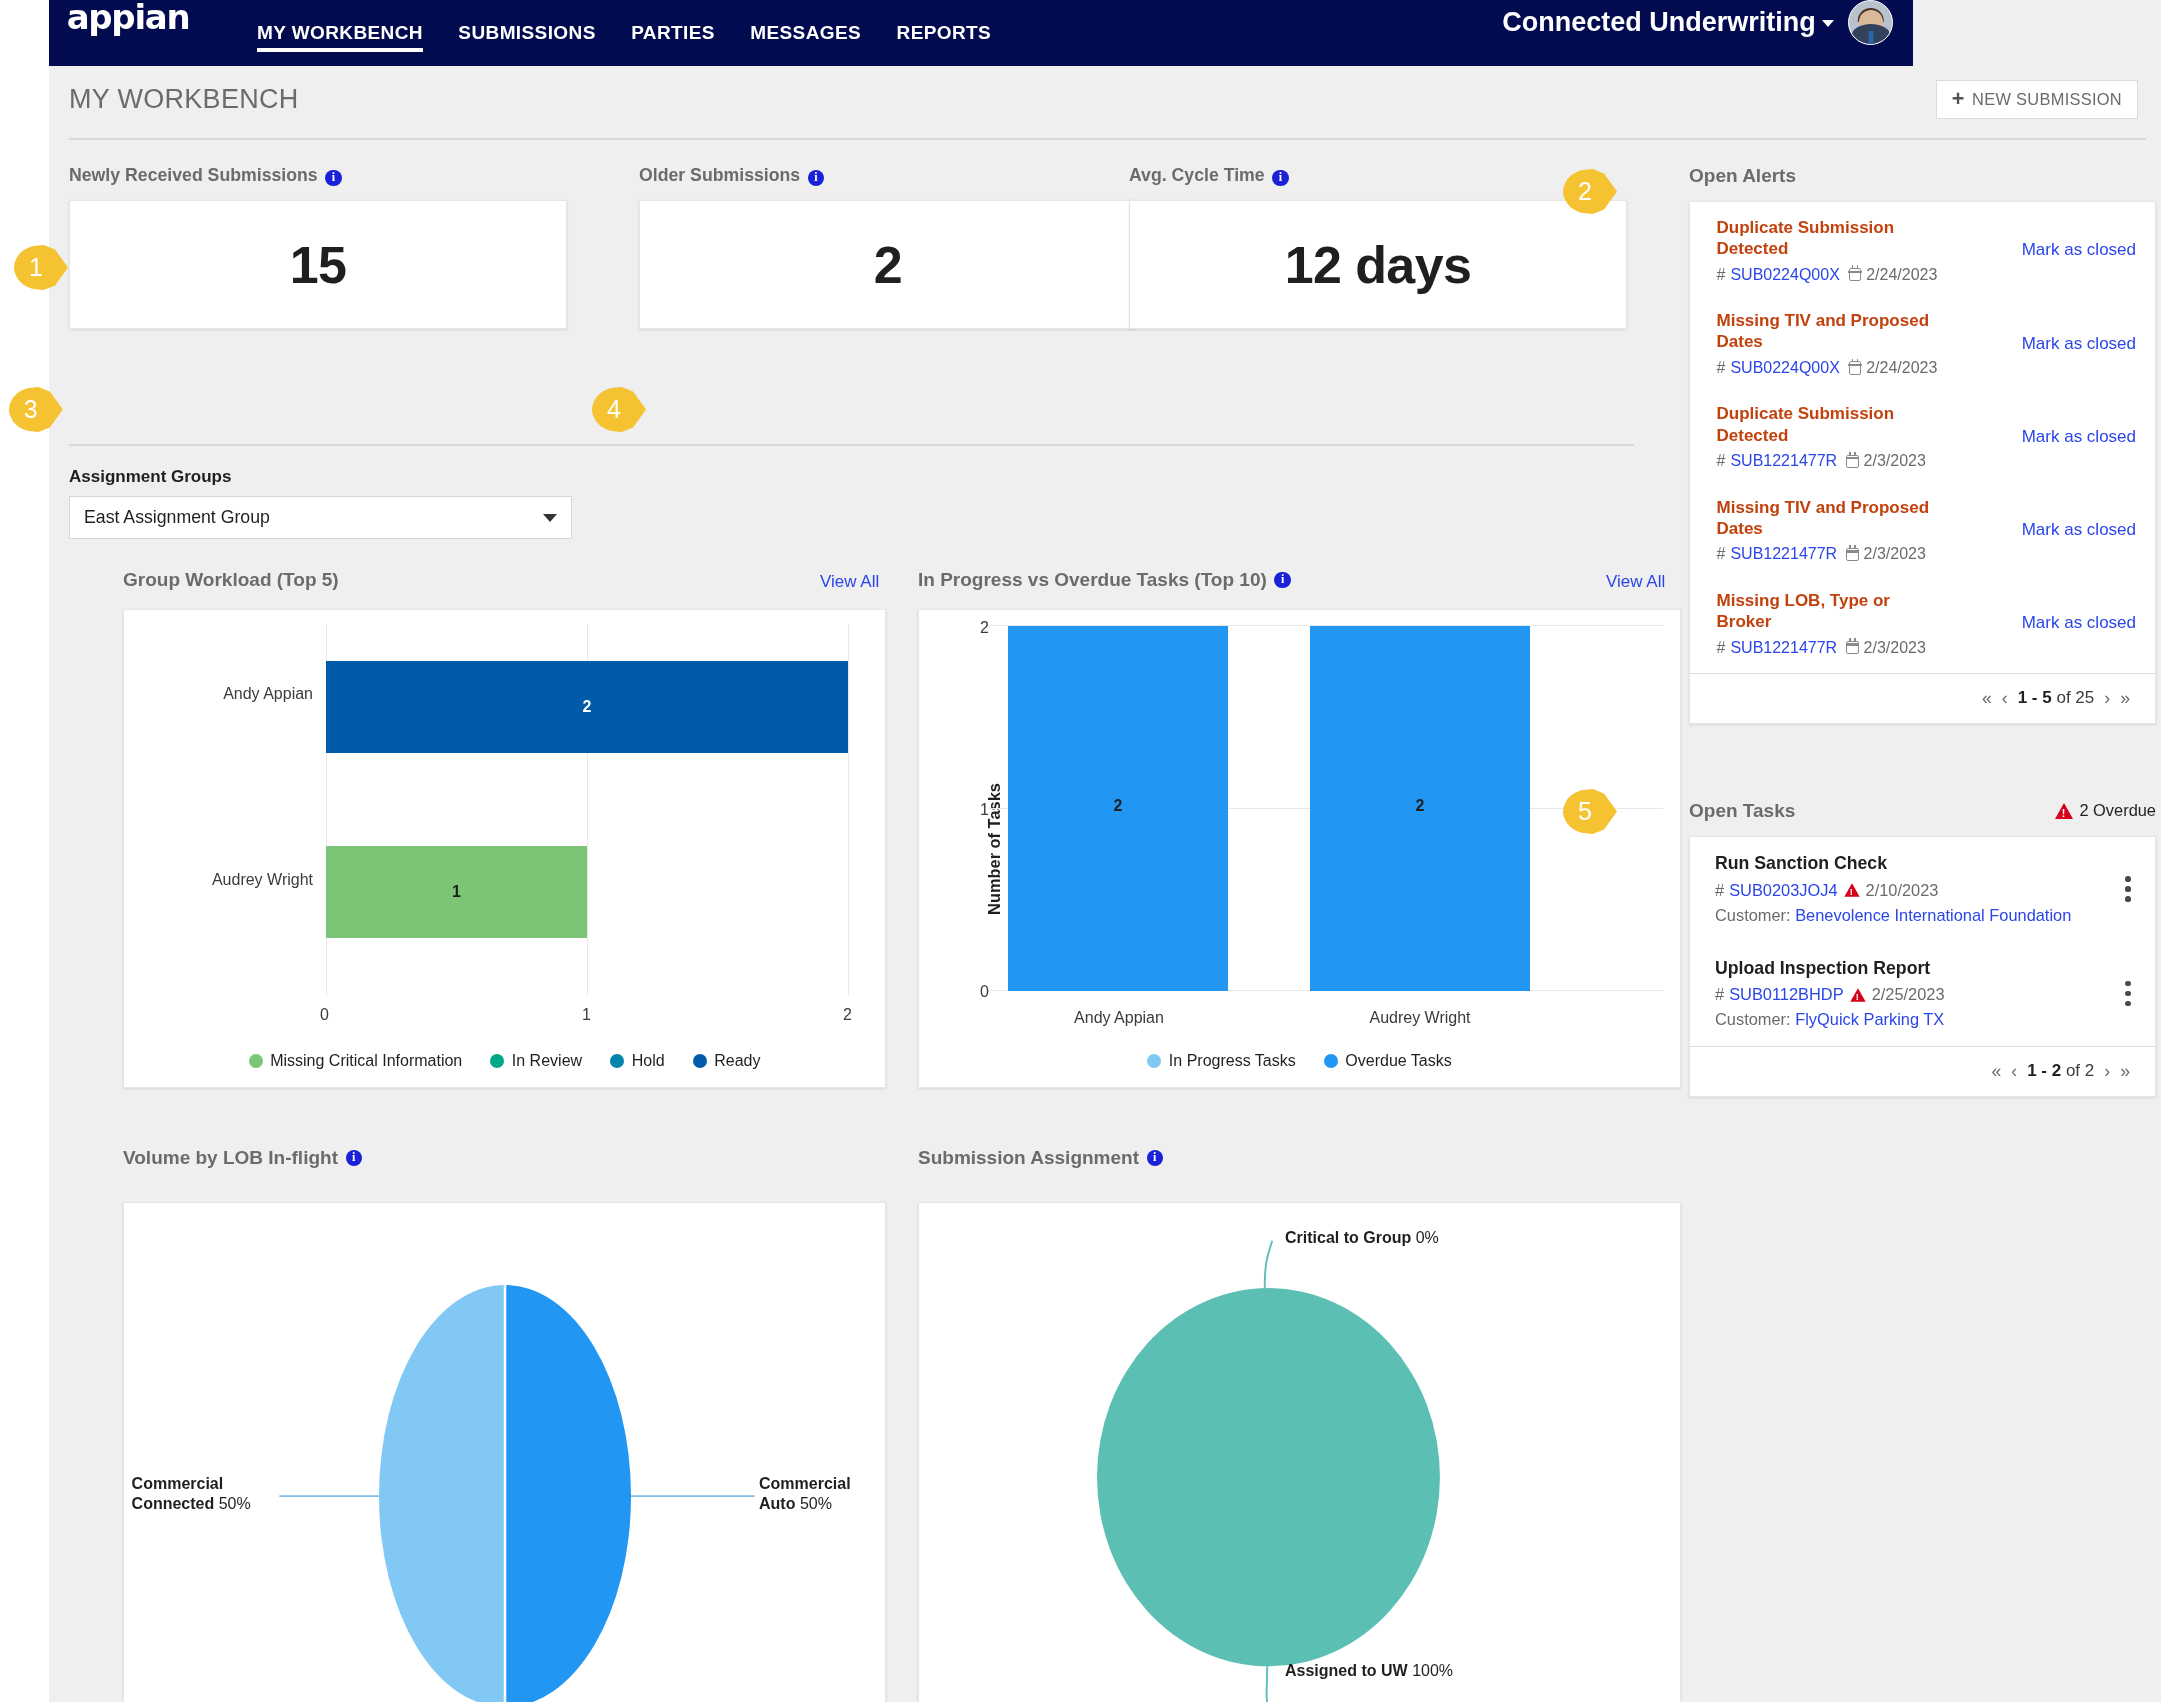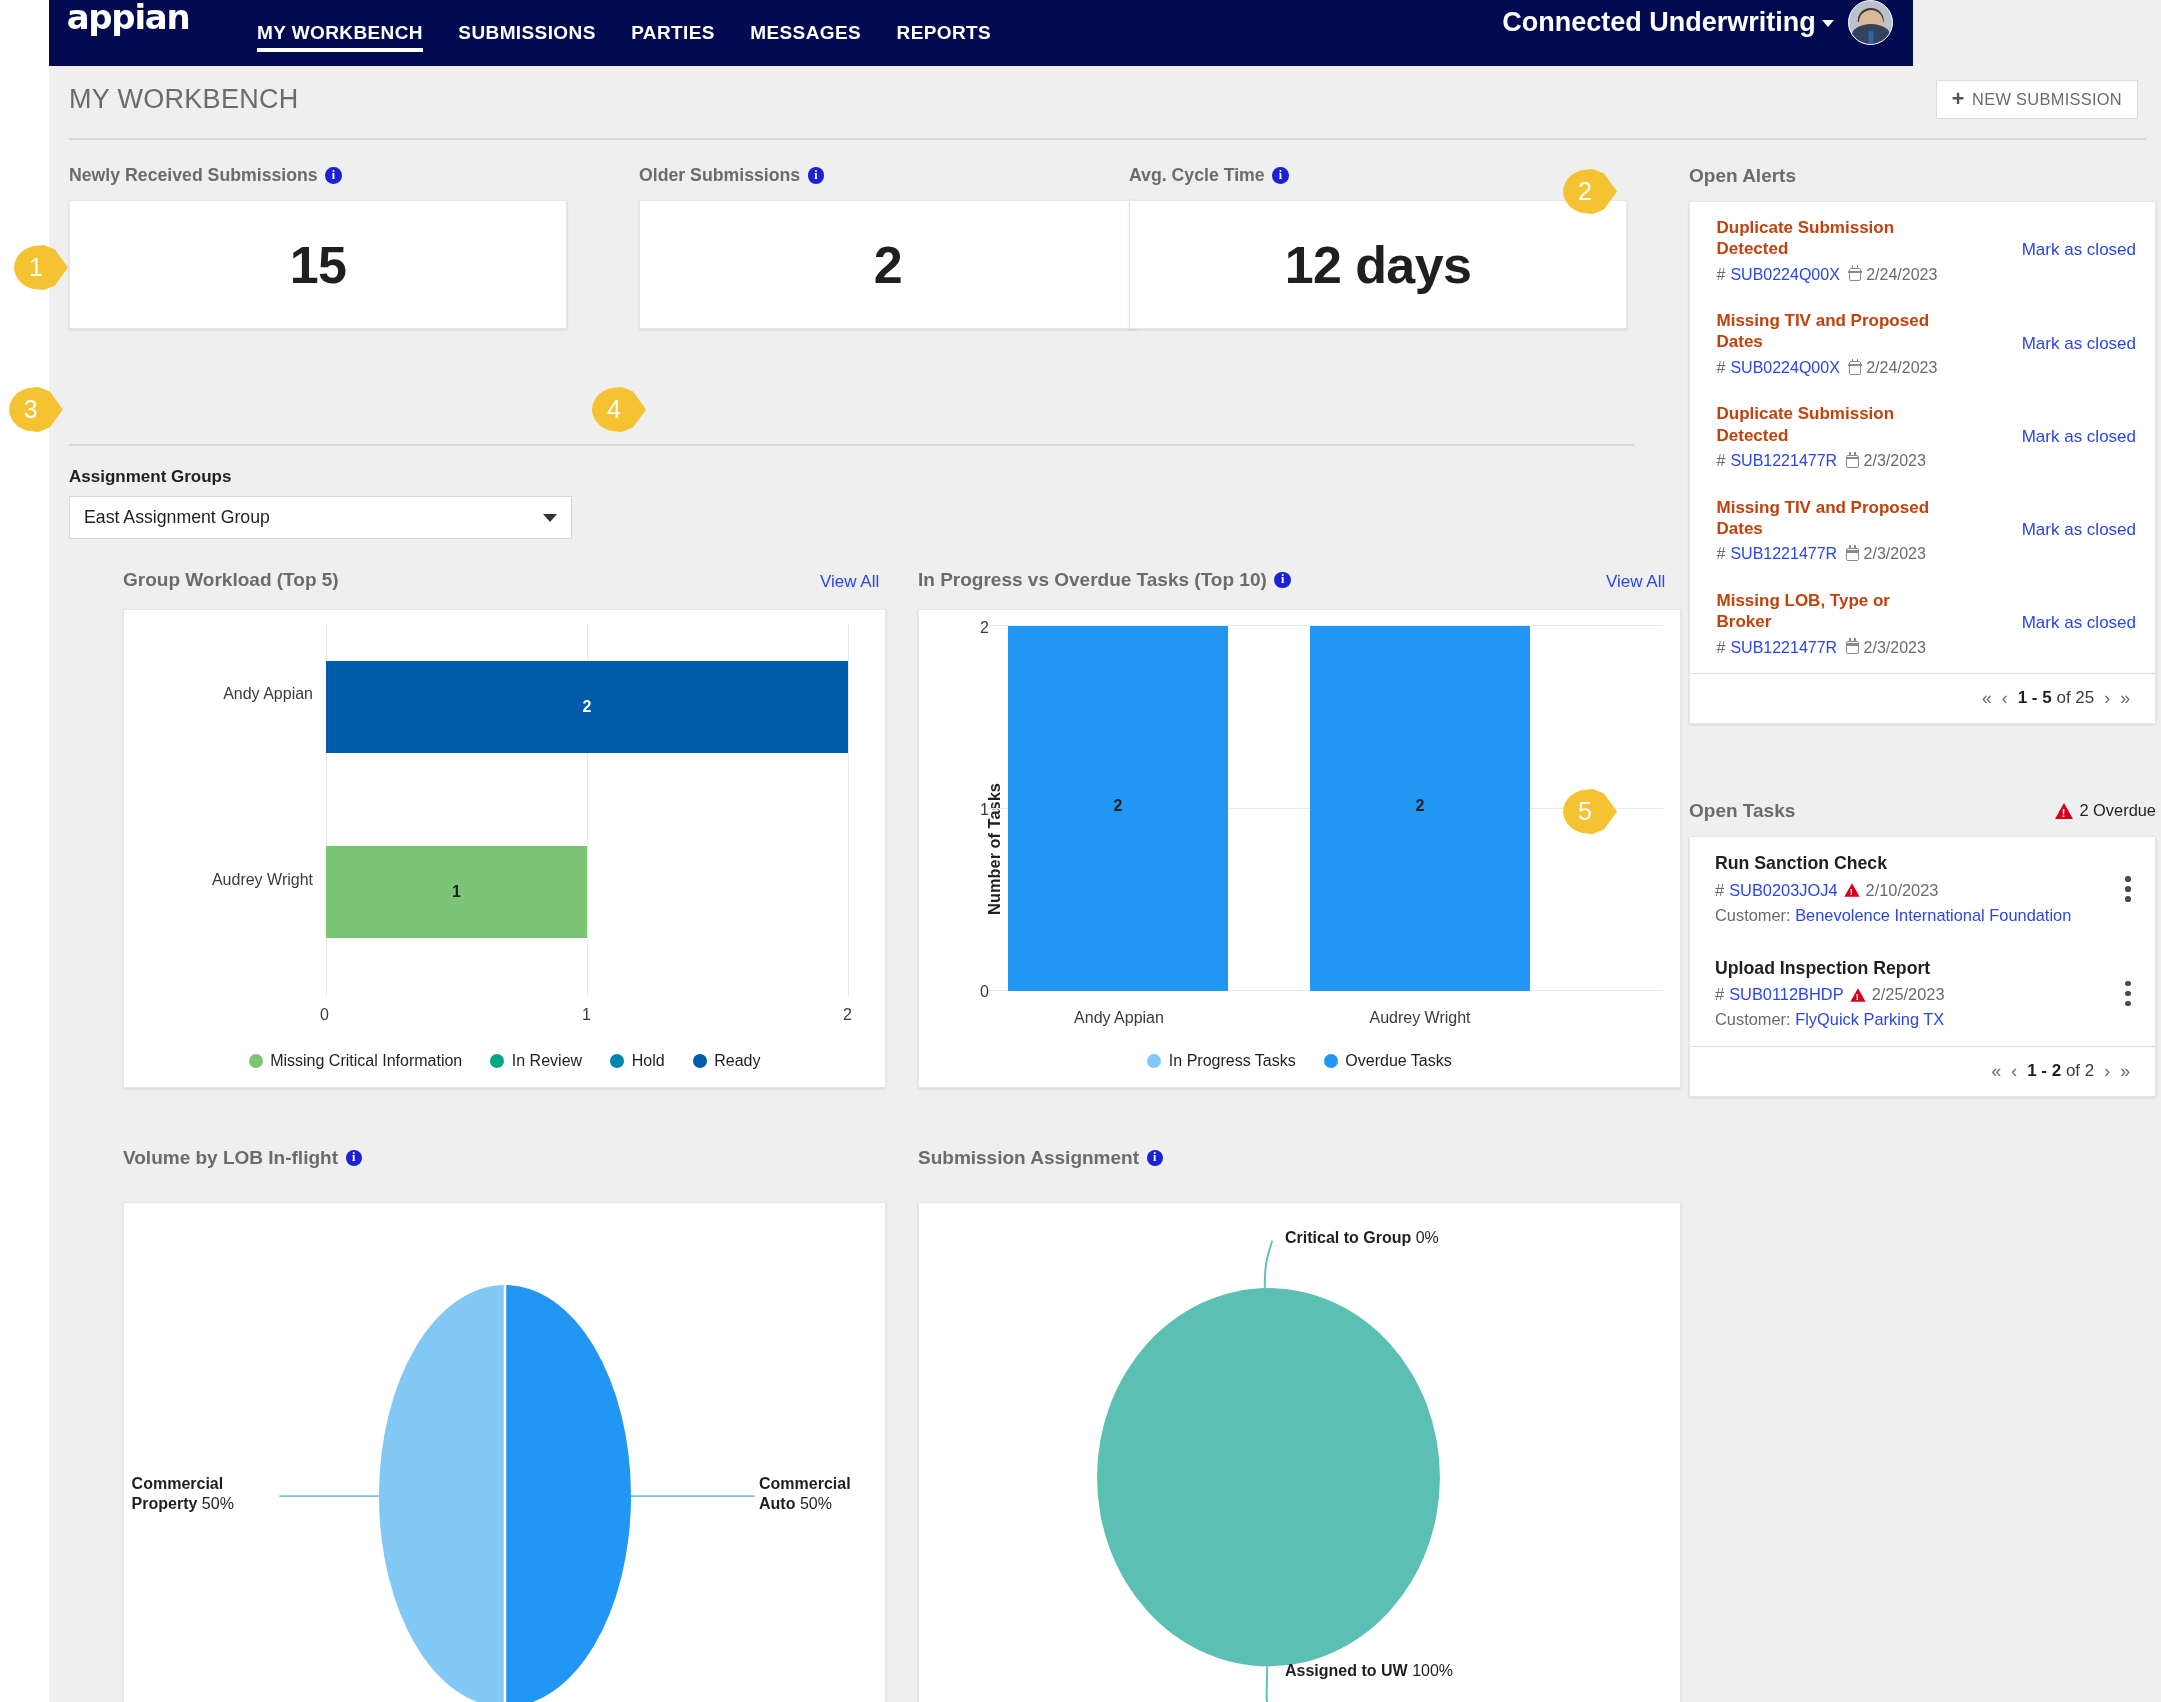--- a/index.html
+++ b/index.html
@@ -57,21 +57,21 @@
     background:#ffffff; border:0.6px solid #dcdcdc; color:#6b6b6b;
     display:flex; align-items:center; gap:7.6px; font-size:16.4px; letter-spacing:0.3px;
     cursor:pointer; font-weight: 400;
   }
   .plus-ico { font-size: 21.5px; font-weight: 700; line-height: 1; color:#555; }
   .hr-main { position:absolute; left:20px; right:15px; top:138px; height: 1.9px; background:#d8d8d8; }
 
   
   .kpirow { position:absolute; left:20px; top:165px; width: 1565px; height: 205px; }
   .kpi { position:absolute; top:0; }
-  .kpi .label { font-size: 17.7px; font-weight: 700; color:#6b6b6b; display:flex; align-items:center; gap:7.6px; }
+  .kpi .label { font-size: 17.7px; font-weight: 700; color:#6b6b6b; display:flex; align-items:flex-end; gap:7.6px; }
   .kpi .card {
     margin-top: 14px; background:#ffffff; border:0.6px solid #e6e6e6;
     box-shadow: 0 1.3px 2.5px rgba(0,0,0,0.10);
     display:flex; align-items:center; justify-content:center;
   }
   .kpi .val { font-size: 52px; font-weight: 700; color:#1f1f1f; letter-spacing:-0.6px; }
   .infoico {
     width: 16.4px; height: 16.4px; border-radius:50%; background:#1b21d6; color:#fff;
     font-size: 12px; font-weight:700; display:inline-flex; align-items:center; justify-content:center;
     font-family:"Liberation Serif", serif; cursor:pointer; flex:none;
@@ -364,21 +364,21 @@
     <svg width="762" height="503" viewBox="0 0 1208 798">
 
       <path d="M 604 130 A 200 335 0 0 0 604 800 Z" fill="#82C8F5"></path>
 
       <path d="M 604 130 A 200 335 0 0 1 604 800 Z" fill="#2196f3"></path>
       <line x1="604" y1="130" x2="604" y2="800" stroke="#ffffff" stroke-width="4"></line>
       <line x1="246" y1="465" x2="404" y2="465" stroke="#7fbde8" stroke-width="3"></line>
       <line x1="804" y1="465" x2="1000" y2="465" stroke="#7fbde8" stroke-width="3"></line>
     </svg>
     <div class="pielabel" style="left:7.6px; top:271px; width:145px; text-align:left;">
-      <b>Commercial Property</b>
+      <b>Commercial Connected</b>
       <span>50%</span>
     </div>
     <div class="pielabel" style="left:635px; top:271px; width:126px; text-align:left;">
       <b>Commercial Auto</b>
       <span>50%</span>
     </div>
   </div>
 
   <div class="panel-title" style="left:869px; top:1147px;">
     <span>Submission Assignment</span>

